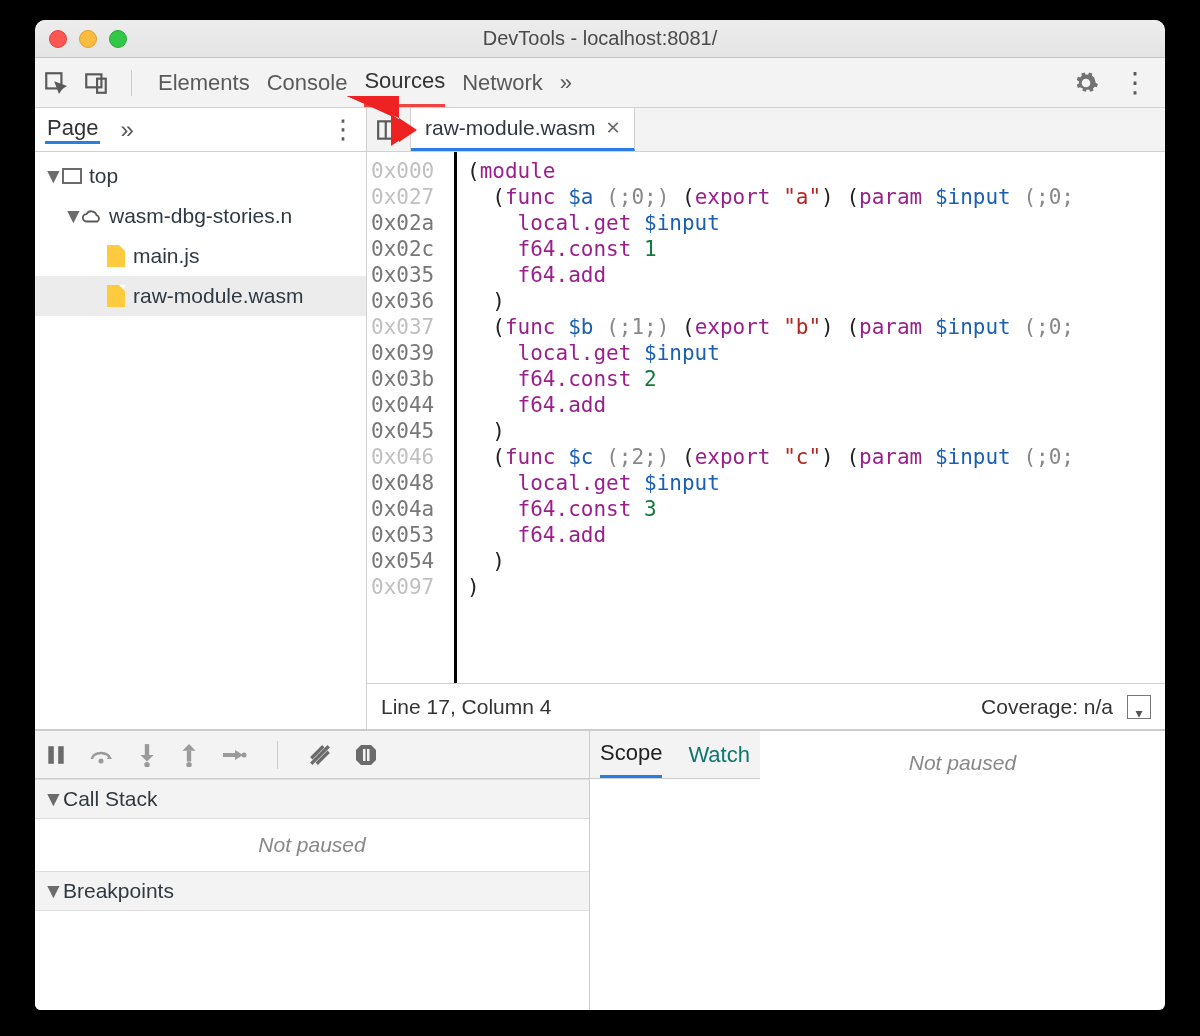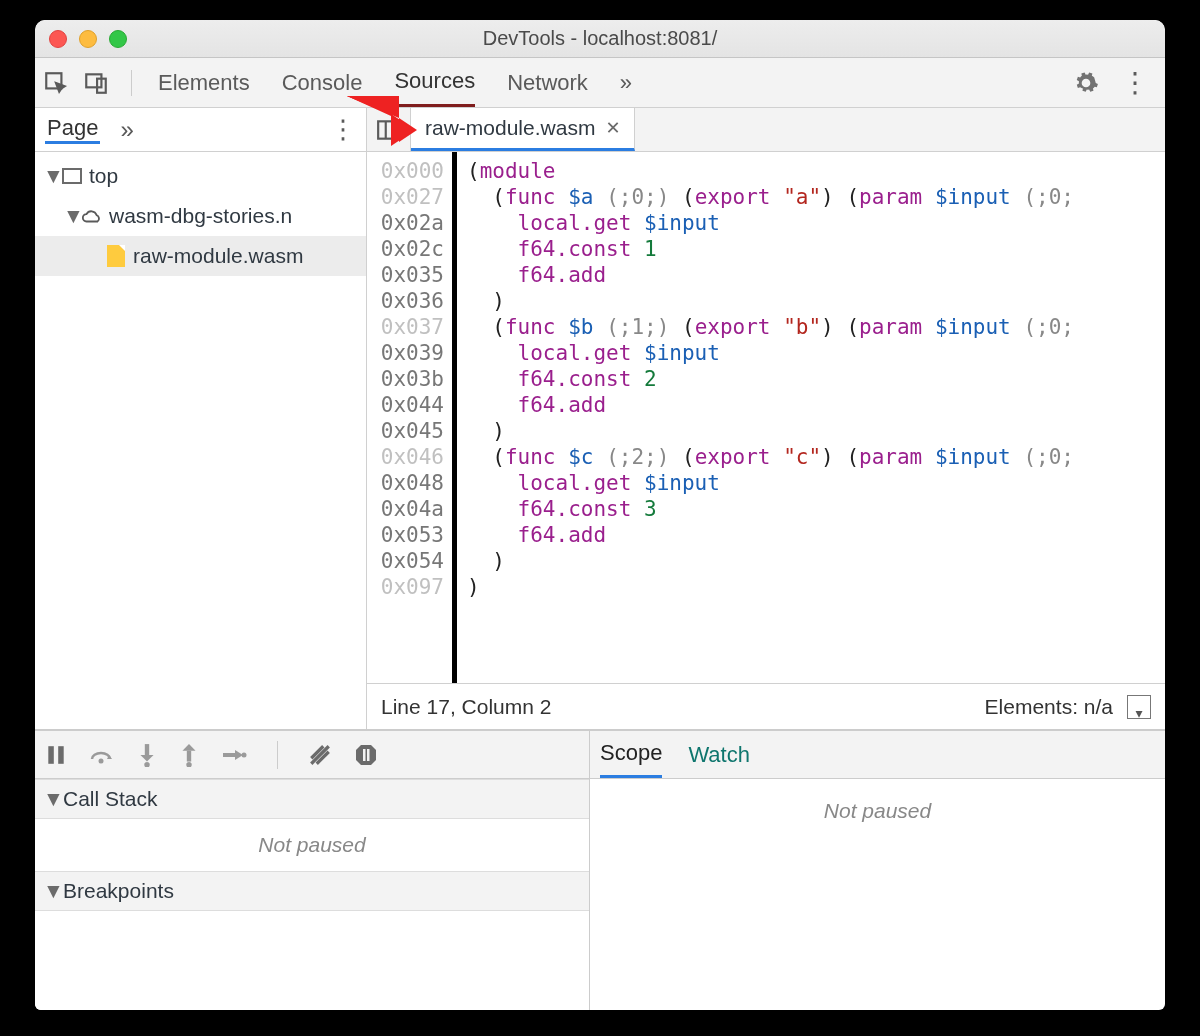--- a/index.html
+++ b/index.html
@@ -50,23 +50,23 @@
   
   .main-toolbar {
     height: 50px;
     display: flex;
     align-items: center;
     border-bottom: 1px solid #d0d0d0;
     background: #f3f3f3;
     padding: 0 8px;
   }
   .tb-left { display:flex; align-items:center; gap:14px; }
-  .pane-tabs { display:flex; margin-left: 18px; gap: 32px; align-items:stretch; height:100%; }
+  .pane-tabs { display:flex; margin-left: 18px; gap: 17px; align-items:stretch; height:100%; }
   .pane-tab { display:flex; align-items:center; font-size:22px; color:#5a5a5a; cursor:default; }
-  .pane-tab.active { color:#333; border-bottom: 3px solid #7f1d1d; }
+  .pane-tab.active { color:#333; border-bottom: 3px solid #ef4444; }
   .tb-spacer { flex:1; }
   .tb-right { display:flex; align-items:center; gap: 22px; padding-right:8px; }
   .sep { width:1px; height:26px; background:#ccc; margin:0 8px; }
   .ico { color:#5a5a5a; display:inline-flex; }
   
   .content-row {
     display:flex;
     flex:1;
     min-height:0;
     border-bottom:1px solid #ccc;
@@ -128,24 +128,23 @@
     flex:1;
     display:flex;
     font-family: Menlo, Consolas, monospace;
     font-size:21px;
     line-height:26px;
     overflow:hidden;
     background:#fff;
   }
   .gutter {
     width:90px;
-    text-align:right;
     padding: 6px 8px 6px 4px;
     background:#fff;
-    border-right:5px solid #000000;
+    border-right:3px solid #000000;
     color:#777;
   }
   .gutter .dim { color:#c0c0c0; }
   .code {
     flex:1;
     padding:6px 0 6px 10px;
     white-space:pre;
     color:#222;
     overflow:hidden;
   }
@@ -206,21 +205,20 @@
     display:flex;
     align-items:center;
     justify-content:center;
     font-style:italic;
     color:#888;
     font-size:21px;
   }
   .debug-right {
     flex:1;
     display:flex;
-    flex-direction:column;
   }
   .scope-tabs {
     height:48px;
     background:#f3f3f3;
     border-bottom:1px solid #ccc;
     display:flex;
     align-items:stretch;
     padding:0 10px;
     gap:26px;
   }
@@ -295,20 +293,26 @@
           <span>top</span>
         </div>
         <div class="tree-row depth1">
           <span class="tri">▼</span>
           <span class="tree-icon cloud-icon">
             <svg viewBox="0 0 24 16" fill="none" stroke="#5a5a5a" stroke-width="2">
                 <path d="M6 14a4 4 0 010-8 6 6 0 0111 1 4 4 0 011 7H6z"></path>
               </svg>
           </span>
           <span>wasm-dbg-stories.n</span>
+        </div>
+        <div class="tree-row depth2">
+          <span class="tree-icon">
+              <span class="file-js"></span>
+            </span>
+          <span>main.js</span>
         </div>
         <div class="tree-row depth2 selected">
           <span class="tree-icon">
               <span class="file-js"></span>
             </span>
           <span>raw-module.wasm</span>
         </div>
       </div>
     </div>
 
@@ -351,23 +355,23 @@
             <div>0x048</div>
             <div>0x04a</div>
             <div>0x053</div>
             <div>0x054</div>
             <div class="dim">0x097</div>
           </div>
         <div class="code" id="code"><div><span class="pn">(</span><span class="kw">module</span></div><div><span class="pn">  (</span><span class="kw">func</span><span class="pn"> </span><span class="nm">$a</span><span class="pn"> </span><span class="cm">(;0;)</span><span class="pn"> (</span><span class="kw">export</span><span class="pn"> </span><span class="str">"a"</span><span class="pn">) (</span><span class="kw">param</span><span class="pn"> </span><span class="nm">$input</span><span class="pn"> </span><span class="cm">(;0;</span></div><div><span class="pn">    </span><span class="kw">local.get</span><span class="pn"> </span><span class="nm">$input</span></div><div><span class="pn">    </span><span class="kw">f64.const</span><span class="pn"> </span><span class="num">1</span></div><div><span class="pn">    </span><span class="kw">f64.add</span></div><div><span class="pn">  )</span></div><div><span class="pn">  (</span><span class="kw">func</span><span class="pn"> </span><span class="nm">$b</span><span class="pn"> </span><span class="cm">(;1;)</span><span class="pn"> (</span><span class="kw">export</span><span class="pn"> </span><span class="str">"b"</span><span class="pn">) (</span><span class="kw">param</span><span class="pn"> </span><span class="nm">$input</span><span class="pn"> </span><span class="cm">(;0;</span></div><div><span class="pn">    </span><span class="kw">local.get</span><span class="pn"> </span><span class="nm">$input</span></div><div><span class="pn">    </span><span class="kw">f64.const</span><span class="pn"> </span><span class="num">2</span></div><div><span class="pn">    </span><span class="kw">f64.add</span></div><div><span class="pn">  )</span></div><div><span class="pn">  (</span><span class="kw">func</span><span class="pn"> </span><span class="nm">$c</span><span class="pn"> </span><span class="cm">(;2;)</span><span class="pn"> (</span><span class="kw">export</span><span class="pn"> </span><span class="str">"c"</span><span class="pn">) (</span><span class="kw">param</span><span class="pn"> </span><span class="nm">$input</span><span class="pn"> </span><span class="cm">(;0;</span></div><div><span class="pn">    </span><span class="kw">local.get</span><span class="pn"> </span><span class="nm">$input</span></div><div><span class="pn">    </span><span class="kw">f64.const</span><span class="pn"> </span><span class="num">3</span></div><div><span class="pn">    </span><span class="kw">f64.add</span></div><div><span class="pn">  )</span></div><div><span class="pn">)</span></div></div>
       </div>
 
       <div class="editor-status">
-        <span>Line 17, Column 2</span>
+        <span>Line 17, Column 4</span>
         <span class="spacer"></span>
-        <span>Elements: n/a</span>
+        <span>Coverage: n/a</span>
         <span class="menu-square"></span>
       </div>
     </div>
   </div>
 
   <div class="debug-row">
     <div class="debug-left">
       <div class="dbg-toolbar">
         <span class="ico">
           <svg width="22" height="22" viewBox="0 0 20 20" fill="#6b6b6b">

